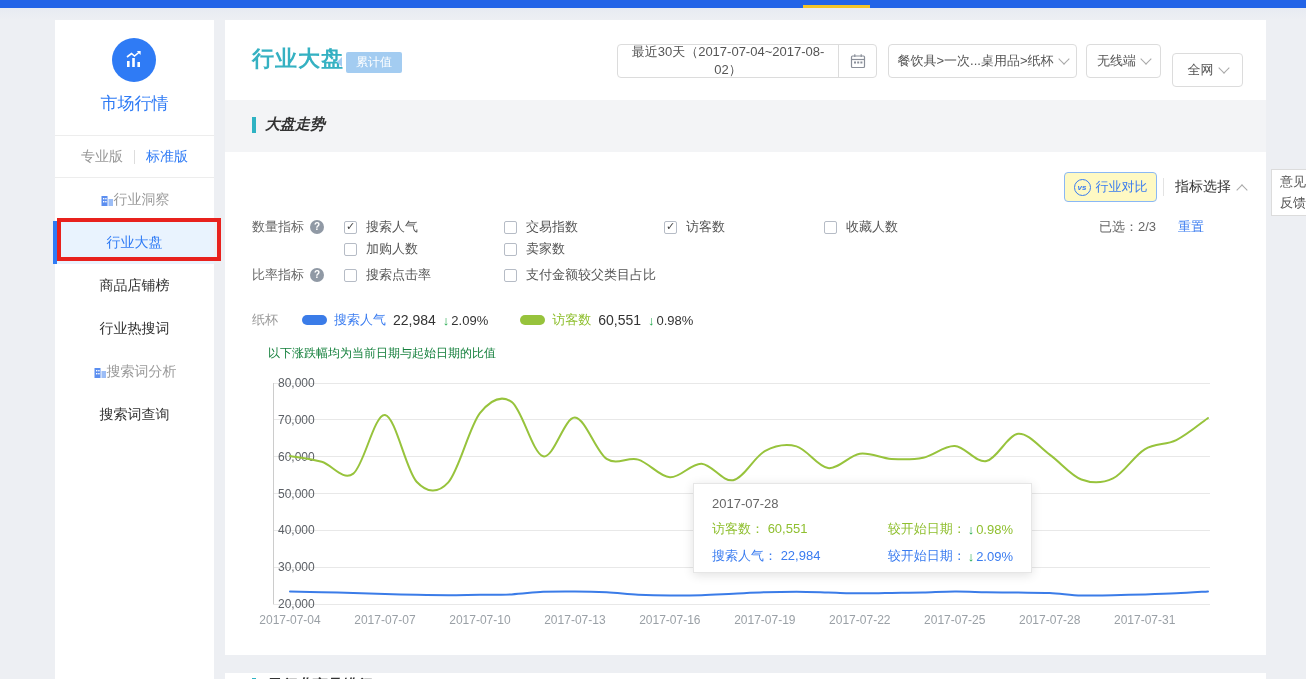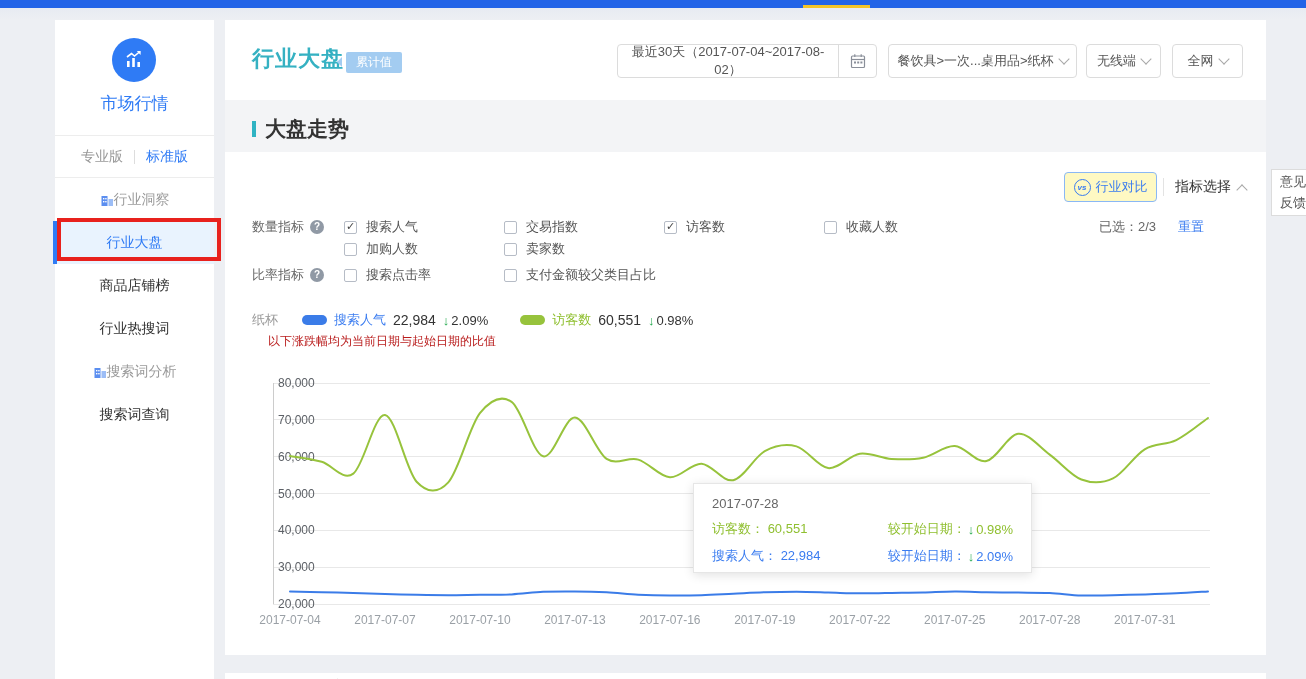--- a/index.html
+++ b/index.html
@@ -37,27 +37,27 @@
   .badge{position:absolute;left:121px;top:32px;height:21px;line-height:21px;background:#a3ccf1;color:#fff;
     font-size:12px;padding:0 10px;border-radius:2px;}
   .badge::before{content:"";position:absolute;left:-9px;top:5px;border:5px solid transparent;border-right:5px solid #a3ccf1;border-left:none;}
   .selector{position:absolute;top:24px;height:34px;border:1px solid #dcdcdc;border-radius:4px;background:#fff;
     display:flex;align-items:center;justify-content:center;font-size:13px;color:#555;box-sizing:border-box;cursor:pointer;gap:6px;}
   .sel-date{left:392px;width:260px;padding:0;gap:0;}
   .sel-date .txt{flex:1;text-align:center;}
   .cal-wrap{width:37px;height:100%;border-left:1px solid #dcdcdc;display:flex;align-items:center;justify-content:center;}
   .sel-cat{left:663px;width:189px;}
   .sel-term{left:861px;width:75px;}
-  .sel-scope{left:947px;width:71px;}
+  .sel-scope{left:947px;width:71px;margin-top:9px;}
   .chev{width:7px;height:7px;border-right:1.5px solid #a8a8a8;border-bottom:1.5px solid #a8a8a8;display:inline-block;}
   .chev.down{transform:rotate(45deg);margin-top:-4px;}
   .chev.up{transform:rotate(225deg);margin-top:5px;}
 
   .graybar{position:absolute;left:0;top:80px;width:100%;height:52px;background:#f3f4f6;}
-  .sec-title{position:absolute;left:27px;top:95px;display:flex;align-items:center;gap:9px;font-size:21px;font-weight:bold;color:#333;}
+  .sec-title{position:absolute;left:27px;top:95px;display:flex;align-items:center;gap:9px;font-size:15px;font-weight:bold;color:#333;font-style:italic;}
   .teal-bar{width:4px;height:16px;background:#2fb3c3;}
 
   .compare-btn{position:absolute;left:839px;top:152px;width:93px;height:30px;border:1px solid #8ab8f5;border-radius:4px;
     background:#fef9c3;color:#3a7cf0;font-size:13px;display:flex;align-items:center;justify-content:center;gap:5px;box-sizing:border-box;cursor:pointer;}
   .vs-icon{width:15px;height:15px;border:1px solid #3a7cf0;border-radius:50%;font-size:8px;display:flex;align-items:center;justify-content:center;font-weight:bold;font-style:italic;}
   .tool-sep{position:absolute;left:938px;top:158px;width:1px;height:18px;background:#e3e3e3;}
   .metric-select{position:absolute;left:950px;top:152px;height:30px;display:flex;align-items:center;gap:7px;font-size:14px;color:#333;cursor:pointer;}
 
   .filter-row{position:absolute;left:27px;height:20px;display:flex;align-items:center;font-size:13px;color:#666;}
   .fr1{top:197px;} .fr2{top:219px;} .fr3{top:245px;}
@@ -72,21 +72,21 @@
 
   .legend-row{position:absolute;left:27px;top:290px;height:20px;display:flex;align-items:center;font-size:13px;color:#999;}
   .leg-cat{margin-right:24px;}
   .leg-item{display:flex;align-items:center;gap:7px;margin-right:32px;}
   .pill{width:25px;height:10px;border-radius:5px;}
   .p-blue{background:#3b7ce8;} .p-green{background:#97c33c;}
   .c-blue{color:#3a7cf0;} .c-green{color:#8fbf2f;}
   .leg-val{color:#333;font-size:14px;font-weight:500;}
   .leg-chg{color:#333;display:flex;align-items:center;gap:2px;}
   .dn{color:#21a94c;font-weight:bold;}
-  .note{position:absolute;left:43px;top:313px;font-size:12px;color:#b91c1c;}
+  .note{position:absolute;left:43px;top:325px;font-size:12px;color:#15803d;}
 
   .chart-wrap{position:absolute;left:15px;top:352px;width:990px;height:270px;}
   svg text.ytick{font-size:12px;fill:#5c6066;}
   svg text.xtick{font-size:12px;fill:#9aa0a6;}
 
   .tooltip{position:absolute;left:453px;top:111px;width:339px;height:90px;box-sizing:border-box;background:#fff;
     border:1px solid #e6e6e6;box-shadow:0 2px 10px rgba(0,0,0,.12);padding:12px 18px;font-size:13px;z-index:4;}
   .tt-date{color:#666;}
   .tt-row{display:flex;justify-content:space-between;margin-top:9px;}
   .tt-chg{display:flex;align-items:center;gap:2px;}

